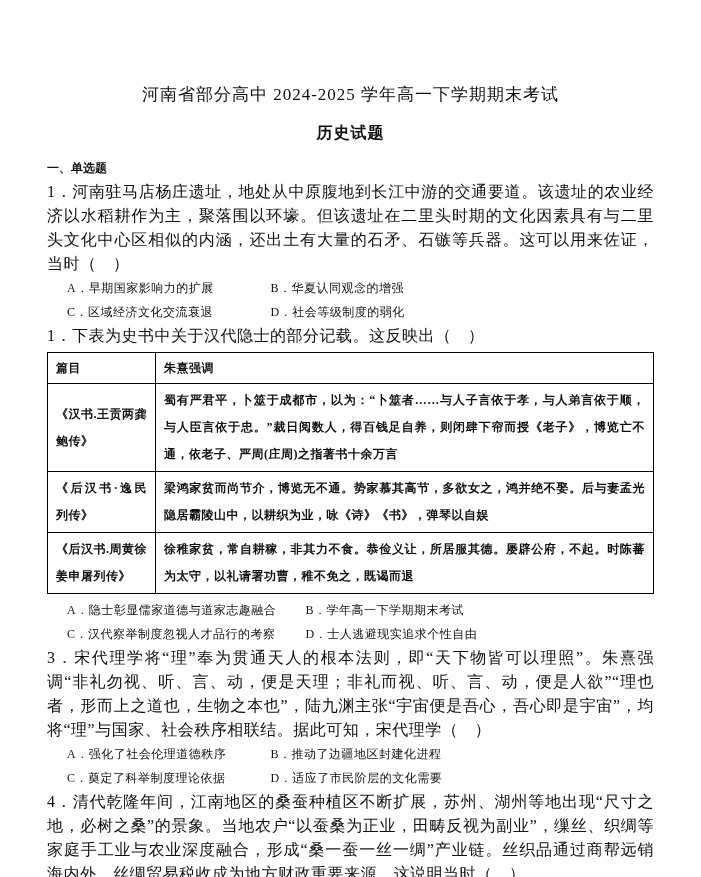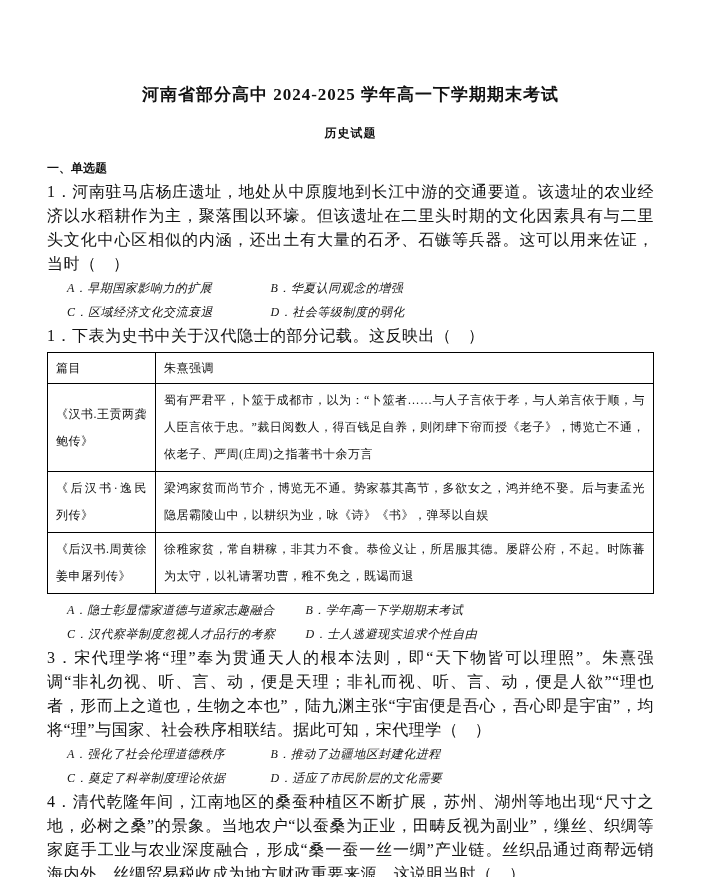--- a/index.html
+++ b/index.html
@@ -8,48 +8,48 @@
     font-family:"Liberation Serif","DejaVu Serif",serif;
     color:#111111;
   }
   .page{
     box-sizing:border-box;
     width:701px;height:877px;
     padding:84px 47px 0 47px;
     background:#ffffff;
   }
   .title{
-    font-size:17px;font-weight:bold;text-align:center;
+    font-size:17px;font-weight:normal;text-align:center;
     letter-spacing:1px;line-height:22px;margin:0 0 16px 0;
   }
   .subtitle{
-    font-size:12px;font-weight:bold;text-align:center;
+    font-size:16px;font-weight:bold;text-align:center;
     letter-spacing:1px;line-height:22px;margin:0 0 14px 0;
   }
   .section-heading{
     font-size:12px;font-weight:bold;line-height:20px;margin:0 0 2px 0;
   }
   .stem{
     font-size:16px;line-height:24px;margin:0;
     text-align:justify;letter-spacing:0.5px;
   }
   .opt-row{
     font-size:12px;line-height:24px;letter-spacing:0.5px;
     padding-left:20px;white-space:nowrap;
   }
-  .optcol{display:inline-block;font-style:italic;}
+  .optcol{display:inline-block;}
   .w200{width:200px;}
   .w235{width:235px;}
   table.record-table{
     border-collapse:collapse;width:100%;
     margin:4px 0 4px 0;table-layout:fixed;
   }
   table.record-table th, table.record-table td{
     border:1px solid #000000;
-    font-size:12px;font-weight:normal;text-align:left;
+    font-size:12px;font-weight:bold;text-align:left;
     letter-spacing:0.5px;
     padding:3px 8px;vertical-align:middle;
   }
   table.record-table th{line-height:24px;}
   table.record-table td{line-height:27px;text-align:justify;}
   col.c1{width:108px;}
 </style>
 </head>
 <body>
 

